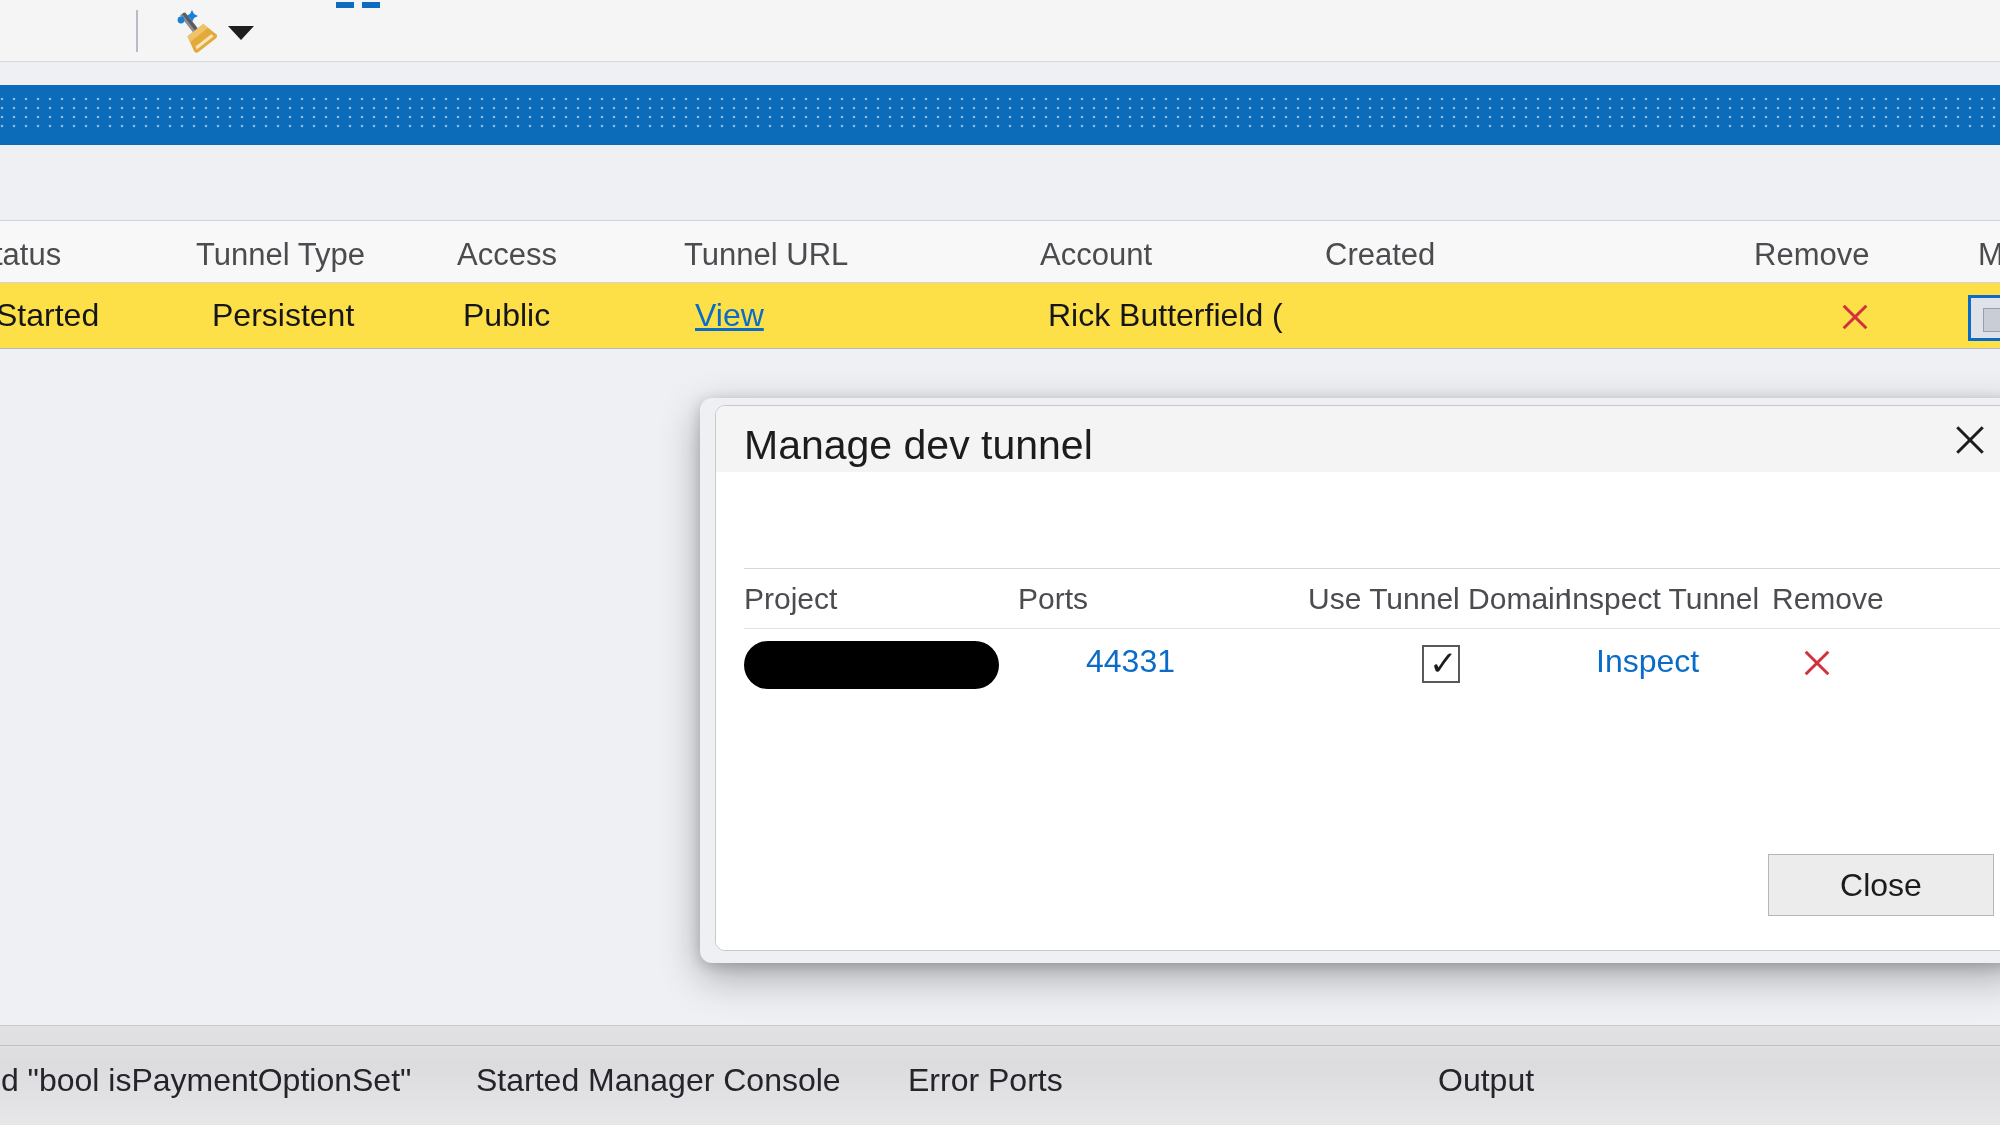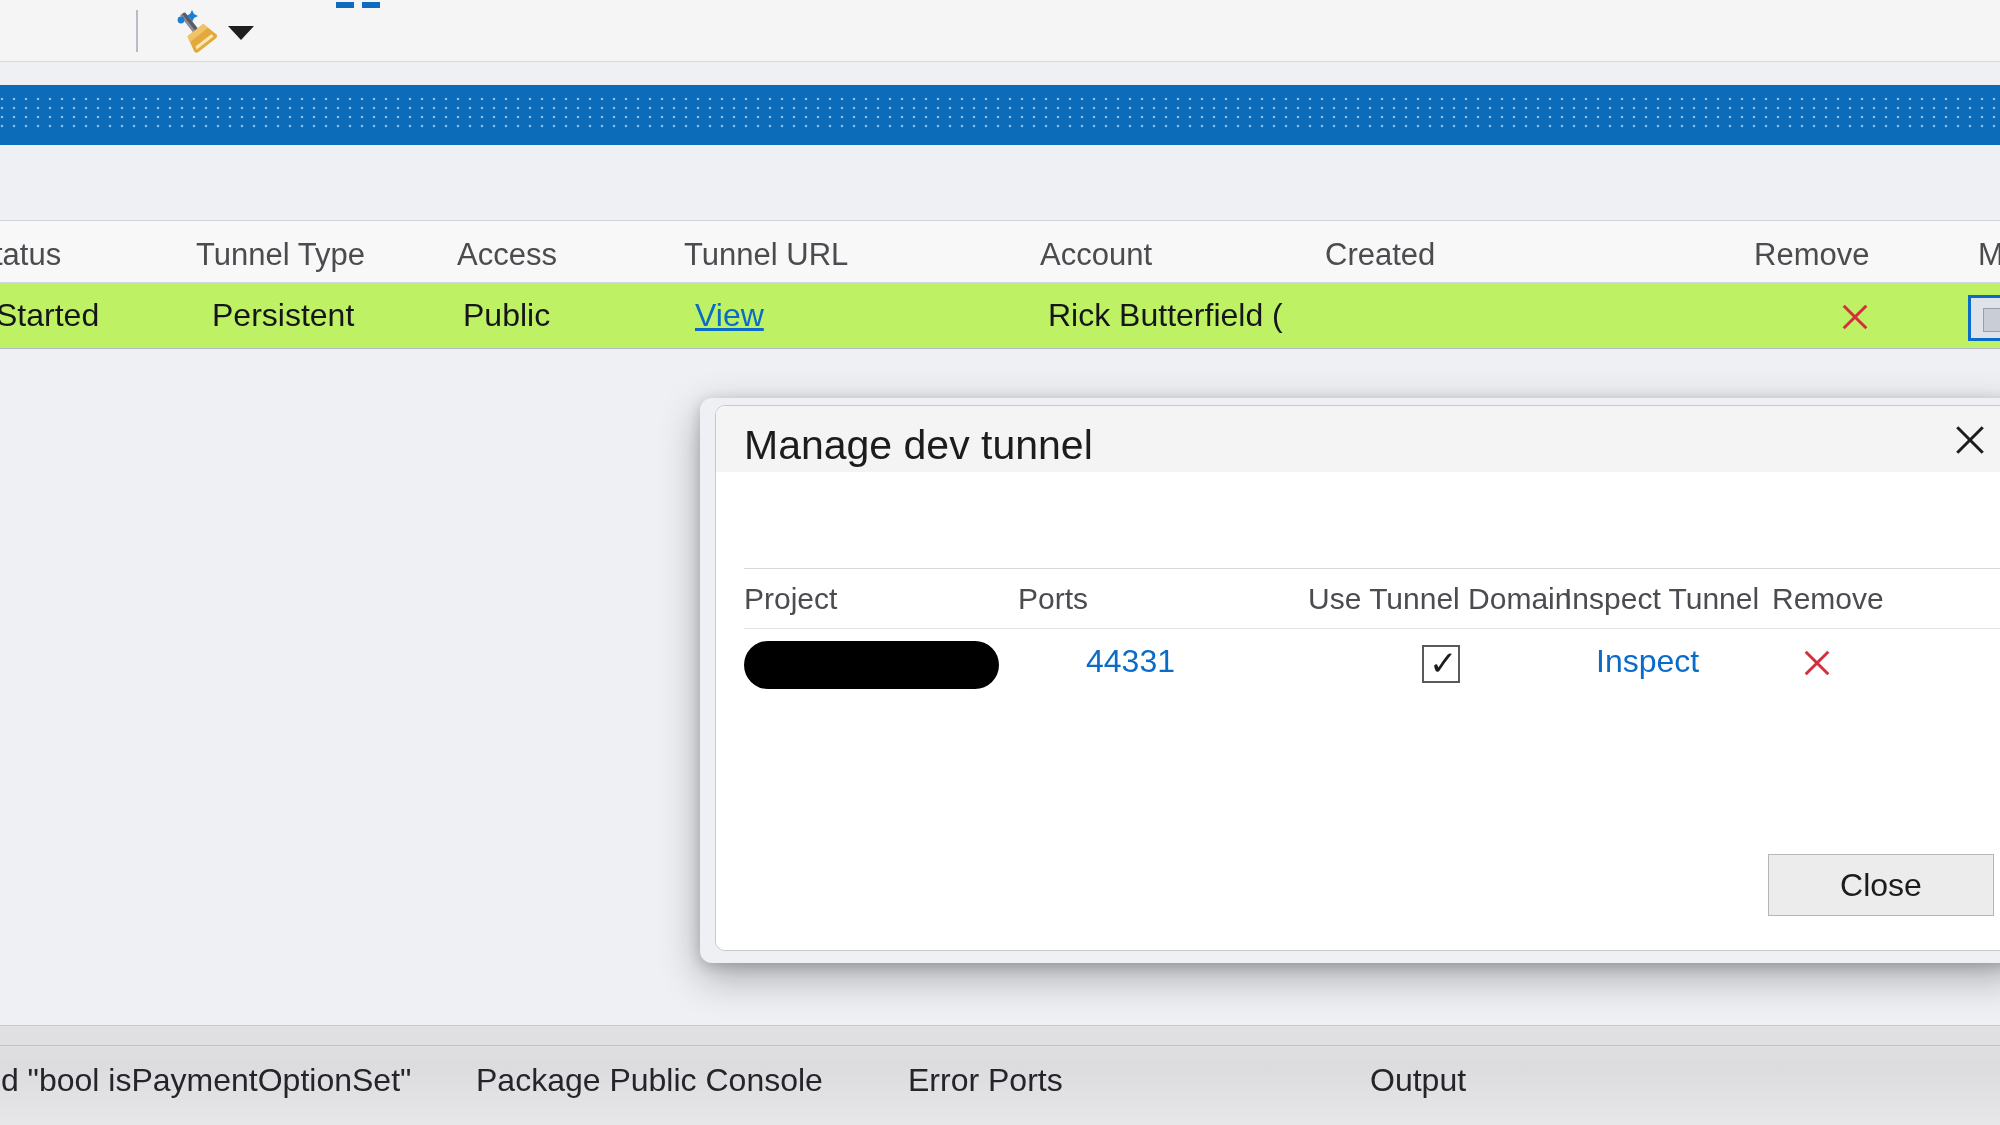--- a/index.html
+++ b/index.html
@@ -62,21 +62,21 @@
     position: absolute; left: 0; top: 221px; width: 2000px; height: 62px;
     background: #f8f8f8;
     border-bottom: 1px solid #d2d4da;
   }
   .grid-header .hcell {
     position: absolute; top: 16px;
     font-size: 31px; color: #4b4b50; white-space: nowrap;
   }
   .grid-row {
     position: absolute; left: 0; top: 283px; width: 2000px; height: 66px;
-    background: #bef264;
+    background: #fde047;
     border-bottom: 1px solid #b3b8c4;
   }
   .grid-row .rcell {
     position: absolute; top: 14px;
     font-size: 32px; color: #16161a; white-space: nowrap;
   }
   .grid-row .rcell.link { color: #0a6cc8; text-decoration: underline; }
   .grid-below {
     position: absolute; left: 0; top: 349px; width: 2000px; height: 676px;
     background: #eef0f4;
@@ -294,18 +294,18 @@
 
       <div class="dlg-footer">
         <button class="close-btn">Close</button>
       </div>
     </div>
   </div>
 
   <div class="bottom-strip">
     <div class="tline"></div>
     <div class="btab" style="left:-8px">ıd "bool isPaymentOptionSet"</div>
-    <div class="btab" style="left:476px">Package Public Console</div>
+    <div class="btab" style="left:476px">Started Manager Console</div>
     <div class="btab" style="left:908px">Error Ports</div>
-    <div class="btab" style="left:1370px">Output</div>
+    <div class="btab" style="left:1438px">Output</div>
   </div>
 
 </div>
 
 </body></html>

